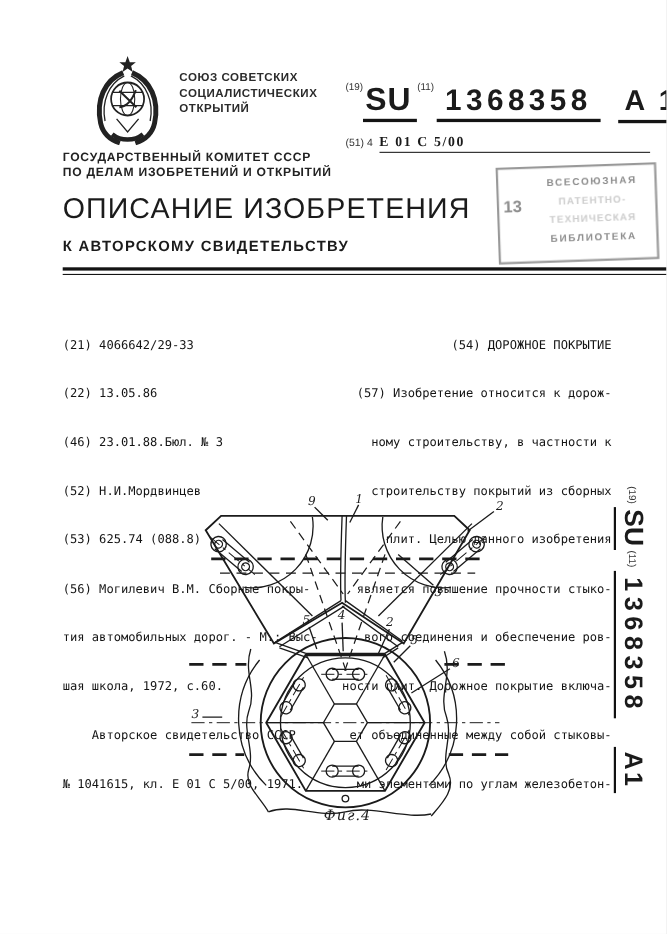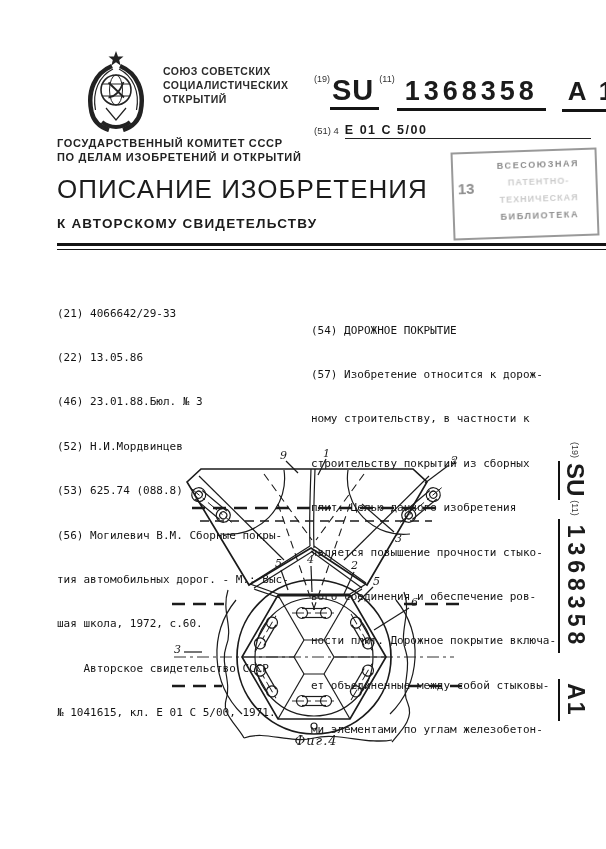--- a/index.html
+++ b/index.html
@@ -10,39 +10,39 @@
   
   .union{left:163px;top:64px;font-size:10.5px;font-weight:600;letter-spacing:.5px;line-height:14px;color:#2b2b2b;}
   .committee{left:57px;top:137px;font-size:11px;font-weight:600;letter-spacing:.7px;line-height:13.5px;color:#222;}
   .pubrow{left:314px;top:74px;white-space:nowrap;}
   .tiny-label{font-size:9px;color:#333;vertical-align:18px;}
   .su-code{font-size:29px;font-weight:700;border-bottom:3px solid #141414;padding:0 5px 1px 2px;letter-spacing:1px;}
   .doc-num{font-size:27px;font-weight:700;letter-spacing:4px;border-bottom:3px solid #141414;padding:0 8px 2px 8px;margin-left:2px;}
   .kind{font-size:26px;font-weight:700;letter-spacing:3px;border-bottom:3px solid #141414;padding:0 6px 3px 6px;margin-left:16px;}
   .ipcrow{left:314px;top:120px;white-space:nowrap;}
   .ipc-label{font-size:9.5px;color:#333;margin-top:32px;}
-  .ipc-class{display:inline-block;font-family:Liberation Sans, sans-serif;font-size:12.5px;font-weight:600;
+  .ipc-class{display:inline-block;font-family:Liberation Serif, serif;font-size:12.5px;font-weight:600;
              letter-spacing:1.5px;border-bottom:1.5px solid #222;width:246px;padding-bottom:1px;margin-left:6px;}
 
   
   .stamp{left:452px;top:150px;width:142px;height:84px;transform:rotate(-2deg);
          border:2px solid #999;display:flex;color:#8d8d8d;filter:blur(.3px);background:rgba(255,255,255,.2);}
   .stamp-side{width:24px;font-size:15px;font-weight:700;padding:26px 0 0 4px;}
   .stamp-lines{flex:1;text-align:center;font-size:9px;letter-spacing:1.6px;line-height:17px;padding-top:5px;font-weight:700;}
   .stamp-lines .faint{opacity:.45;letter-spacing:1px;}
 
   
   .title{left:57px;top:174px;font-size:26px;font-weight:400;letter-spacing:1px;}
   .subtitle{left:57px;top:216px;font-size:13.5px;font-weight:700;letter-spacing:1.2px;}
   .rule{left:57px;top:243px;width:549px;height:3px;border-top:3px solid #141414;border-bottom:1px solid #141414;}
 
   
   .col{font-family:"DejaVu Sans Mono",monospace;font-size:11px;line-height:14.8px;white-space:pre;color:#141414;}
   .biblio{left:57px;top:277px;}
-  .abstract{left:311px;top:294px;}
+  .abstract{left:311px;top:277px;text-align:right;}
 
   
   .figure{left:166px;top:442px;}
   svg .ln{stroke:#1b1b1b;fill:none;stroke-width:1.2;}
   svg .ln2{stroke:#1b1b1b;fill:none;stroke-width:1.7;}
   svg .thick{stroke:#1b1b1b;fill:none;stroke-width:3;}
   svg .bd{stroke:#1b1b1b;fill:none;stroke-width:2.5;stroke-dasharray:13 8;}
   svg .bd2{stroke:#1b1b1b;fill:none;stroke-width:1.3;stroke-dasharray:9 6;}
   svg .dsh{stroke:#1b1b1b;fill:none;stroke-width:1.1;stroke-dasharray:8 5;}
   svg .dd{stroke:#1b1b1b;fill:none;stroke-width:.9;stroke-dasharray:12 4 3 4;}

